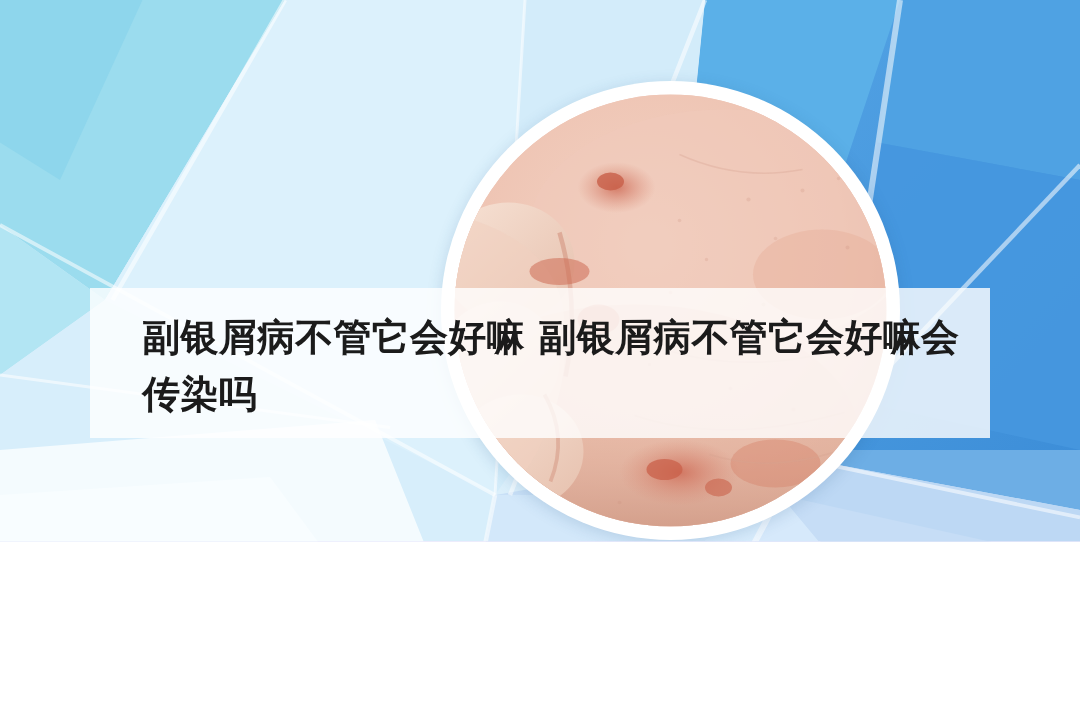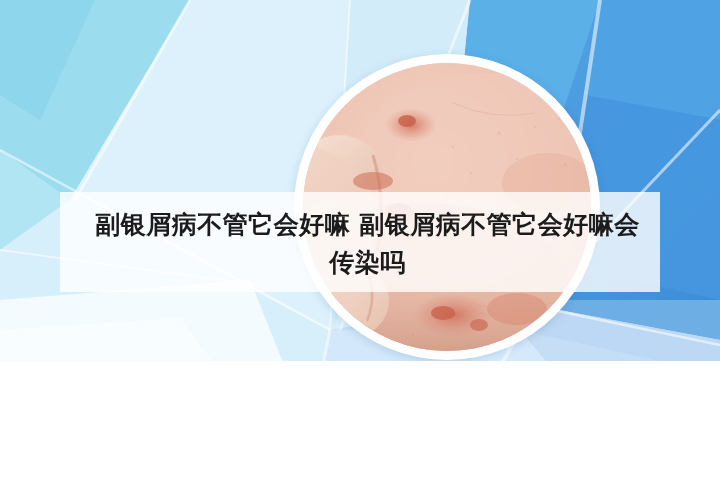--- a/index.html
+++ b/index.html
@@ -8,21 +8,20 @@
     padding: 0;
     background: #ffffff;
   }
   #stage {
     position: relative;
     width: 720px;
     height: 361px;
     overflow: hidden;
     font-family: "DejaVu Sans", "Liberation Sans", sans-serif;
     background: #f0abfc;
-    text-align: center;
   }
 
   
   .bg-layer {
     position: absolute;
     inset: 0;
     width: 720px;
     height: 480px;
     display: block;
   }

